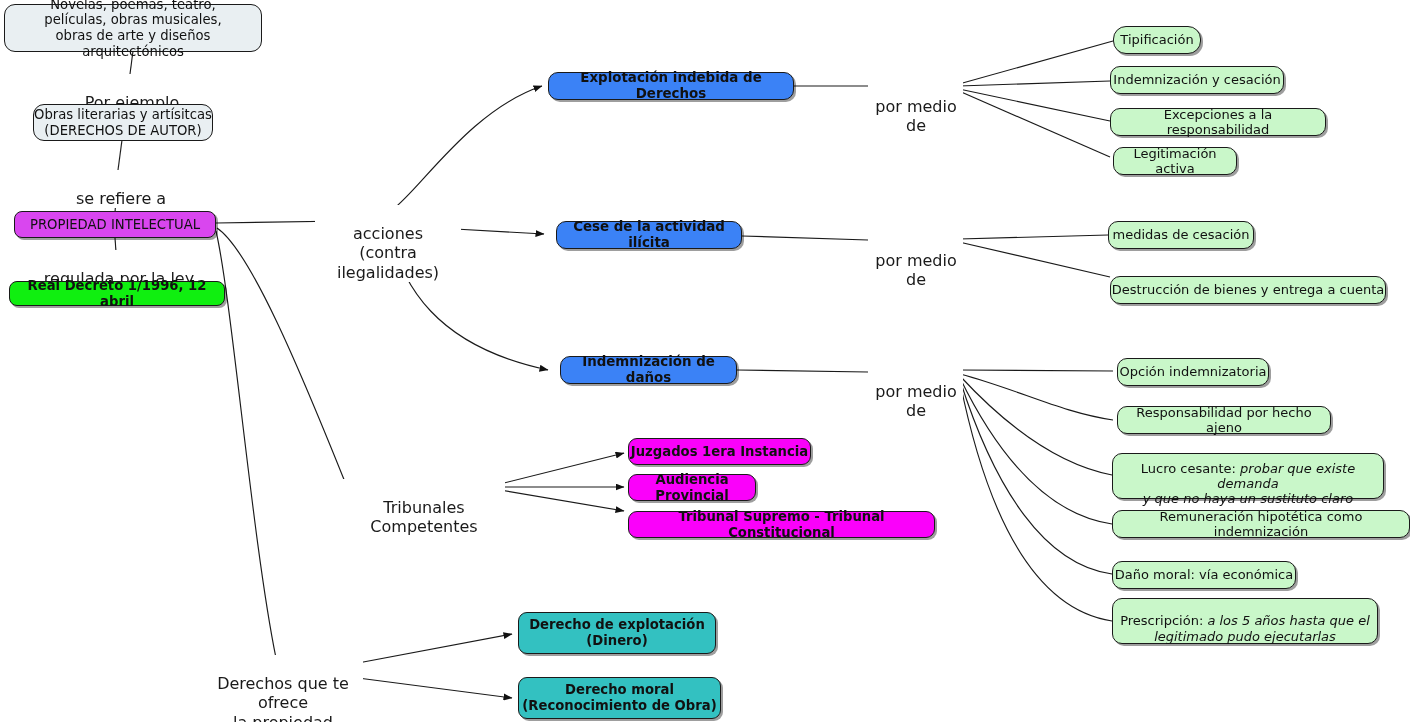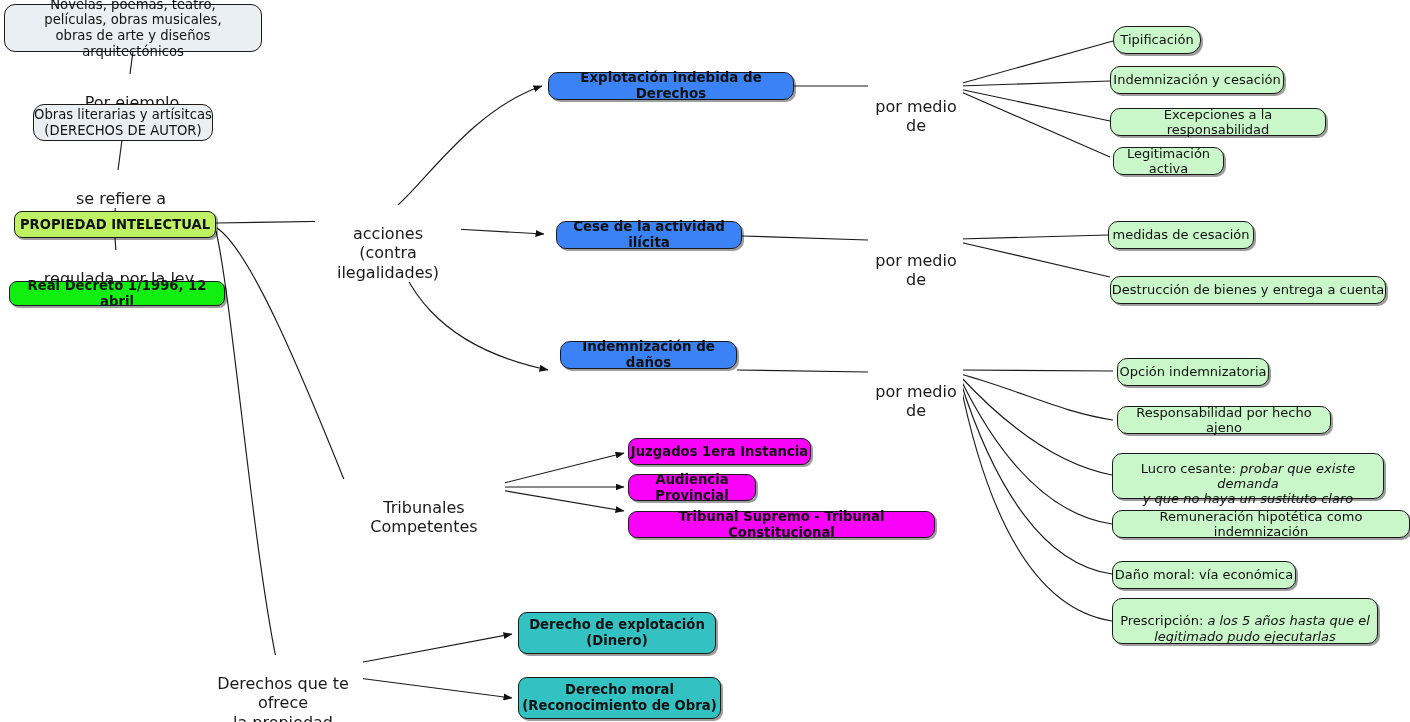--- a/index.html
+++ b/index.html
@@ -43,23 +43,23 @@
   .node.shadowed {
     box-shadow: 2px 2px 0 rgba(0,0,0,0.38);
   }
   .node.bluegray {
     background: #e9eff2;
     font-size: 13.2px;
     font-weight: 400;
     border-radius: 11px;
   }
   .node.orange {
-    background: #bef264;
-    font-size: 13.2px;
-    font-weight: bold;
+    background: #d946ef;
+    font-size: 13.2px;
+    font-weight: normal;
     border-radius: 8px;
   }
   .node.brightgreen {
     background: #10ef10;
     font-size: 13.2px;
     font-weight: bold;
     border-radius: 8px;
   }
   .node.olive {
     background: #3b82f6;
@@ -182,34 +182,34 @@
   </div>
 
   <div class="node olive shadowed" style="left:548px; top:72px; width:246px; height:28px;">
     <span>Explotación indebida de Derechos</span>
   </div>
 
   <div class="node olive shadowed" style="left:556px; top:221px; width:186px; height:28px;">
     <span>Cese de la actividad ilícita</span>
   </div>
 
-  <div class="node olive shadowed" style="left:560px; top:341px; width:177px; height:28px;">
+  <div class="node olive shadowed" style="left:560px; top:356px; width:177px; height:28px;">
     <span>Indemnización de daños</span>
   </div>
 
   <div class="node mint shadowed" style="left:1113px; top:26px; width:88px; height:28px;border-radius:13px;">
     <span>Tipificación</span>
   </div>
   <div class="node mint shadowed" style="left:1110px; top:66px; width:174px; height:28px;">
     <span>Indemnización y cesación</span>
   </div>
   <div class="node mint shadowed" style="left:1110px; top:108px; width:216px; height:28px;">
     <span>Excepciones a la responsabilidad</span>
   </div>
-  <div class="node mint shadowed" style="left:1113px; top:147px; width:111px; height:28px;">
+  <div class="node mint shadowed" style="left:1113px; top:147px; width:124px; height:28px;">
     <span>Legitimación activa</span>
   </div>
 
   <div class="node mint shadowed" style="left:1108px; top:221px; width:146px; height:28px;">
     <span>medidas de cesación</span>
   </div>
   <div class="node mint shadowed" style="left:1110px; top:276px; width:276px; height:28px;">
     <span>Destrucción de bienes y entrega a cuenta</span>
   </div>
 

